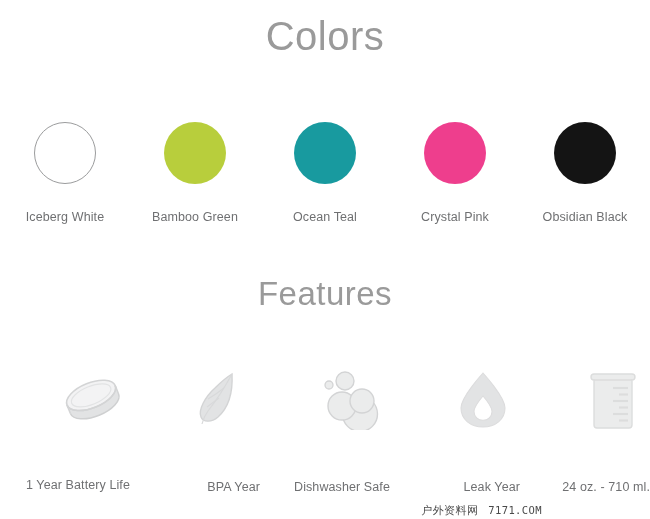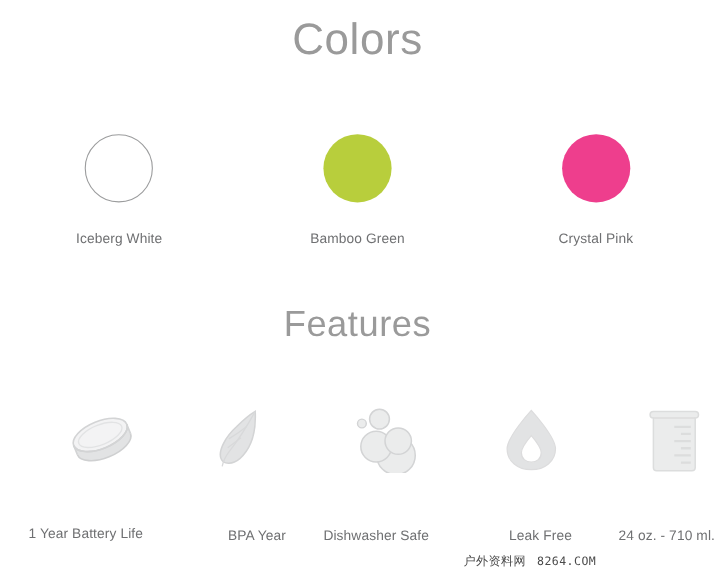--- a/index.html
+++ b/index.html
@@ -138,26 +138,34 @@
     <div class="swatch-cell">
       <div class="swatch-dot" style="background:#ffffff;border:1.3px solid #9b9c9d;"></div>
       <div class="swatch-label">Iceberg White</div>
     </div>
 
     <div class="swatch-cell">
       <div class="swatch-dot" style="background:#b8ce3c;"></div>
       <div class="swatch-label">Bamboo Green</div>
     </div>
 
+    <div class="swatch-cell">
+      <div class="swatch-dot" style="background:#189a9f;"></div>
+      <div class="swatch-label">Ocean Teal</div>
+    </div>
 
     <div class="swatch-cell">
       <div class="swatch-dot" style="background:#ee3e8d;"></div>
       <div class="swatch-label">Crystal Pink</div>
     </div>
 
+    <div class="swatch-cell">
+      <div class="swatch-dot" style="background:#141414;"></div>
+      <div class="swatch-label">Obsidian Black</div>
+    </div>
 
   </div>
 
   <div class="section-heading" id="features-heading">Features</div>
 
   <div class="feature-row">
 
     <div class="feature-cell">
       <svg class="feature-icon" viewBox="0 0 74 62">
         <g transform="rotate(-22 37 32)">
@@ -192,21 +200,21 @@
         <circle cx="46" cy="33" r="12" class="ic-fill2" stroke="#d3d4d5" stroke-width="1.4"></circle>
       </svg>
       <div class="feature-label">Dishwasher Safe</div>
     </div>
 
     <div class="feature-cell">
       <svg class="feature-icon" viewBox="0 0 74 62">
         <path d="M37 5 C37 5 15 29 15 40 C15 51.5 24.8 59 37 59 C49.2 59 59 51.5 59 40 C59 29 37 5 37 5 Z
                  M37 28 C37 28 28 38.5 28 43.5 C28 48.8 32 52.2 37 52.2 C42 52.2 46 48.8 46 43.5 C46 38.5 37 28 37 28 Z" class="ic-fill" fill-rule="evenodd" stroke="#dcdcdd" stroke-width="1.1"></path>
       </svg>
-      <div class="feature-label">Leak Free</div>
+      <div class="feature-label">Leak Year</div>
     </div>
 
     <div class="feature-cell">
       <svg class="feature-icon" viewBox="0 0 74 62">
         <path d="M18 6 L56 6 C57.7 6 59 7.3 59 9 C59 10.7 57.7 12 56 12 L56 57
                  C56 58.7 54.7 60 53 60 L21 60 C19.3 60 18 58.7 18 57 L18 12
                  C16.3 12 15 10.7 15 9 C15 7.3 16.3 6 18 6 Z" class="ic-fill2" stroke="#dcdddd" stroke-width="1.4"></path>
         <path d="M18 12 L56 12" stroke="#dcdddd" stroke-width="1.3" fill="none"></path>
         <g class="grad-line">
           <line x1="37" y1="20" x2="52" y2="20"></line>
@@ -217,16 +225,16 @@
           <line x1="43" y1="52.5" x2="52" y2="52.5"></line>
         </g>
       </svg>
       <div class="feature-label">24 oz. - 710 ml.</div>
     </div>
 
   </div>
 
   <div class="watermark">
     <span>户外资料网</span>
-    <span class="wm-dom">8264.COM</span>
+    <span class="wm-dom">7171.COM</span>
   </div>
 
 </div>
 
 </body></html>

